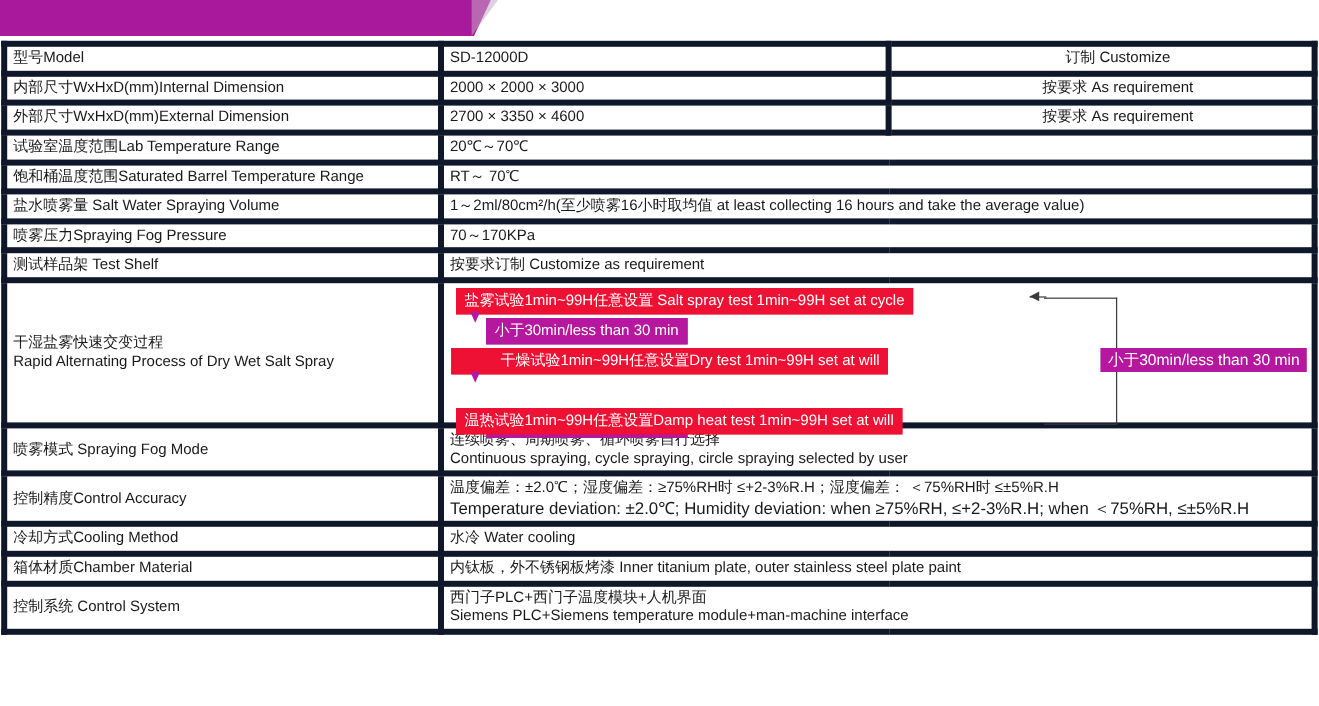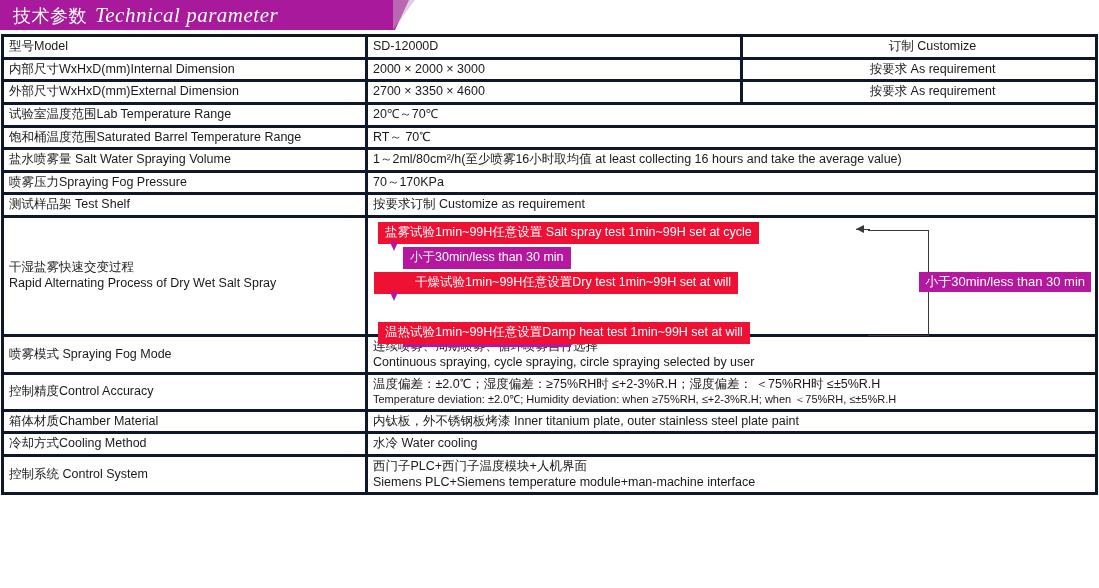--- a/index.html
+++ b/index.html
@@ -48,30 +48,30 @@
   .hdr-title .en{font-size:21px;font-style:italic;font-family:"Liberation Serif",serif;padding-left:8px;}
 
   
   table{
     border-collapse:collapse;
     width:1097px;
     margin:4px 0 0 1px;
     table-layout:fixed;
   }
   td{
-    border:3px solid #0f172a;
+    border:5px solid #0f172a;
     padding:2px 5px;
     vertical-align:middle;
     line-height:1.25;
     font-size:12.5px;
   }
   td.label{width:364px;}
   td.val{}
   .c{text-align:center;padding-left:32px;}
-  .sub{font-size:11px;}
+  .sub{font-size:14px;}
   .two-line span{display:block;}
   .nowrap{white-space:nowrap;}
 
   
   .diagram{
     position:relative;
     height:116px;
     padding:0;
   }
   .dg-inner{position:relative;width:100%;height:116px;}
@@ -133,23 +133,20 @@
     position:absolute;
     height:1px;background:#3a3a3a;
   }
 </style>
 </head>
 <body>
 
 <div class="header">
   <div class="hdr-band"></div>
   <div class="hdr-band2"></div>
-  <div class="hdr-title">
-    <span class="cn">技术参数</span><span class="en">Technical parameter</span>
-  </div>
 </div>
 
 <table>
   <colgroup>
     <col style="width:364px">
     <col>
     <col style="width:355px">
   </colgroup>
   <tbody>
     <tr>
@@ -220,26 +217,26 @@
       </td>
     </tr>
     <tr>
       <td class="label">控制精度Control Accuracy</td>
       <td class="val two-line" colspan="2">
         <span>温度偏差：±2.0℃；湿度偏差：≥75%RH时 ≤+2-3%R.H；湿度偏差： ＜75%RH时 ≤±5%R.H</span>
         <span class="sub">Temperature deviation: ±2.0℃; Humidity deviation: when ≥75%RH, ≤+2-3%R.H; when ＜75%RH, ≤±5%R.H</span>
       </td>
     </tr>
     <tr>
+      <td class="label">冷却方式Cooling Method</td>
+      <td class="val" colspan="2">水冷 Water cooling</td>
+    </tr>
+    <tr>
       <td class="label">箱体材质Chamber Material</td>
       <td class="val" colspan="2">内钛板，外不锈钢板烤漆 Inner titanium plate, outer stainless steel plate paint</td>
-    </tr>
-    <tr>
-      <td class="label">冷却方式Cooling Method</td>
-      <td class="val" colspan="2">水冷 Water cooling</td>
     </tr>
     <tr>
       <td class="label">控制系统 Control System</td>
       <td class="val two-line" colspan="2">
         <span>西门子PLC+西门子温度模块+人机界面</span>
         <span>Siemens PLC+Siemens temperature module+man-machine interface</span>
       </td>
     </tr>
   </tbody>
 </table>

